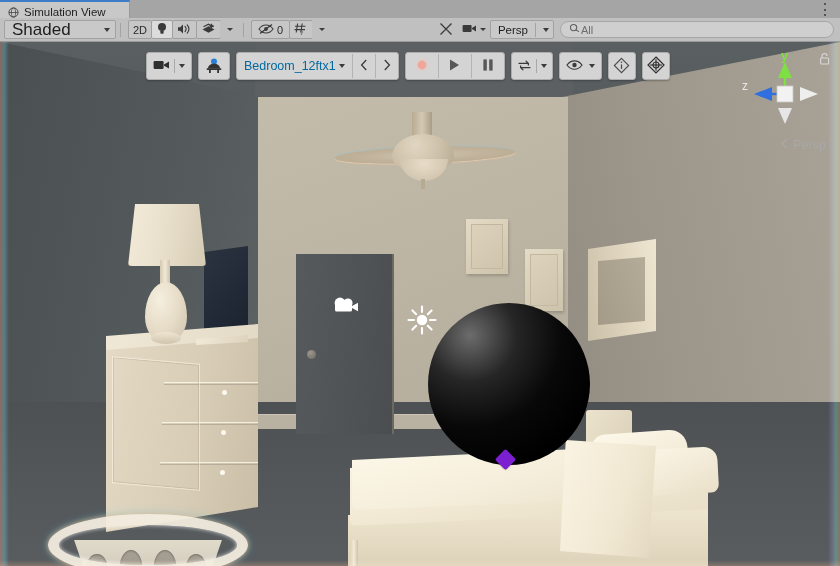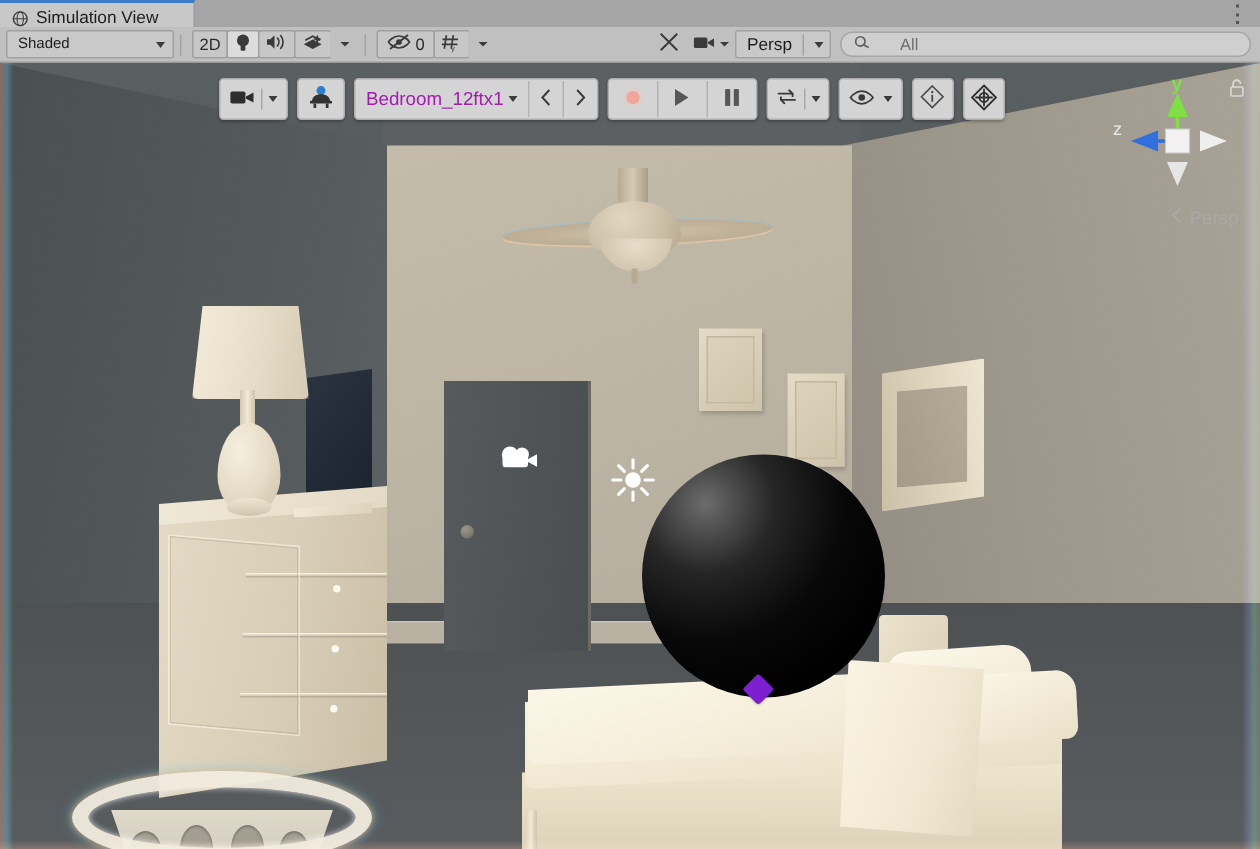--- a/index.html
+++ b/index.html
@@ -53,39 +53,39 @@
     gap:3px;padding:0 4px;box-sizing:border-box;
     color:#2a2a2a;font-size:11px;
     margin-right:-1px;
   }
   .tb-btn.on{background:#dcdcdc;}
   .tb-btn.flat{background:#c0c0c0;border-color:transparent;}
   .tb-btn.wide{padding:0 6px;}
   .shade-dd{
     width:112px;height:19px;background:#c9c9c9;border:1px solid #a2a2a2;border-radius:2px;
     display:flex;align-items:center;justify-content:space-between;
-    padding:0 5px 0 7px;box-sizing:border-box;font-size:10px;color:#1d1d1d;
+    padding:0 5px 0 7px;box-sizing:border-box;font-size:17px;color:#1d1d1d;
     margin-left:4px;
   }
   .sep{width:1px;height:14px;background:#a3a3a3;margin:0 4px;}
   .caret{
     width:0;height:0;border-left:3.5px solid transparent;border-right:3.5px solid transparent;
     border-top:4px solid #3b3b3b;
   }
   .caret.sm{border-left-width:3px;border-right-width:3px;border-top-width:3.5px;}
   .spacer{flex:1;}
   .gizmos-btn{
     height:19px;background:#c9c9c9;border:1px solid #a2a2a2;border-radius:2px;
     display:flex;align-items:center;padding:0 4px 0 7px;box-sizing:border-box;
     font-size:11.5px;color:#1d1d1d;gap:5px;
   }
   .searchbox{
     height:17px;flex:0 0 auto;width:274px;margin-right:6px;margin-left:6px;
     background:#cfcfcf;border:1px solid #a6a6a6;border-radius:9px;
-    display:flex;align-items:center;padding:0 8px;box-sizing:border-box;gap:20px;
+    display:flex;align-items:center;padding:0 8px;box-sizing:border-box;gap:1px;
     color:#6e6e6e;font-size:11px;
   }
 
   
   .viewport{
     position:absolute;left:0;top:42px;width:840px;height:524px;
     overflow:hidden;
     background:#4e5356;
   }
   .scene{position:absolute;inset:0;}
@@ -617,21 +617,21 @@
             <circle cx="9" cy="3.4" r="3" fill="#2a7fd4"></circle>
             <path d="M3 10.4c0-2.8 2.7-4.6 6-4.6s6 1.8 6 4.6z" fill="#333"></path>
             <rect x="1.6" y="10.2" width="14.8" height="1.8" rx="0.7" fill="#333"></rect>
             <rect x="4" y="12" width="1.8" height="3" fill="#333"></rect>
             <rect x="12.2" y="12" width="1.8" height="3" fill="#333"></rect>
           </svg>
         </span>
       </div>
 
       <div style="display:flex;align-items:center;background:#d4d4d4;border:1px solid #aeaeae;border-radius:3px;height:26px;box-shadow:0 1px 2px rgba(0,0,0,.25);">
-        <div style="display:flex;align-items:center;gap:3px;padding:0 7px;height:24px;font-size:12.5px;color:#a21caf;">
+        <div style="display:flex;align-items:center;gap:3px;padding:0 7px;height:24px;font-size:12.5px;color:#0369a1;">
           <span>Bedroom_12ftx1</span>
           <span class="caret"></span>
         </div>
         <div style="width:22px;height:24px;display:flex;align-items:center;justify-content:center;border-left:1px solid #b3b3b3;">
           <span>
             <svg width="8" height="12" viewBox="0 0 8 12">
                 <path d="M6.2 1L1.6 6l4.6 5" fill="none" stroke="#3a3a3a" stroke-width="1.3"></path>
               </svg>
           </span>
         </div>

